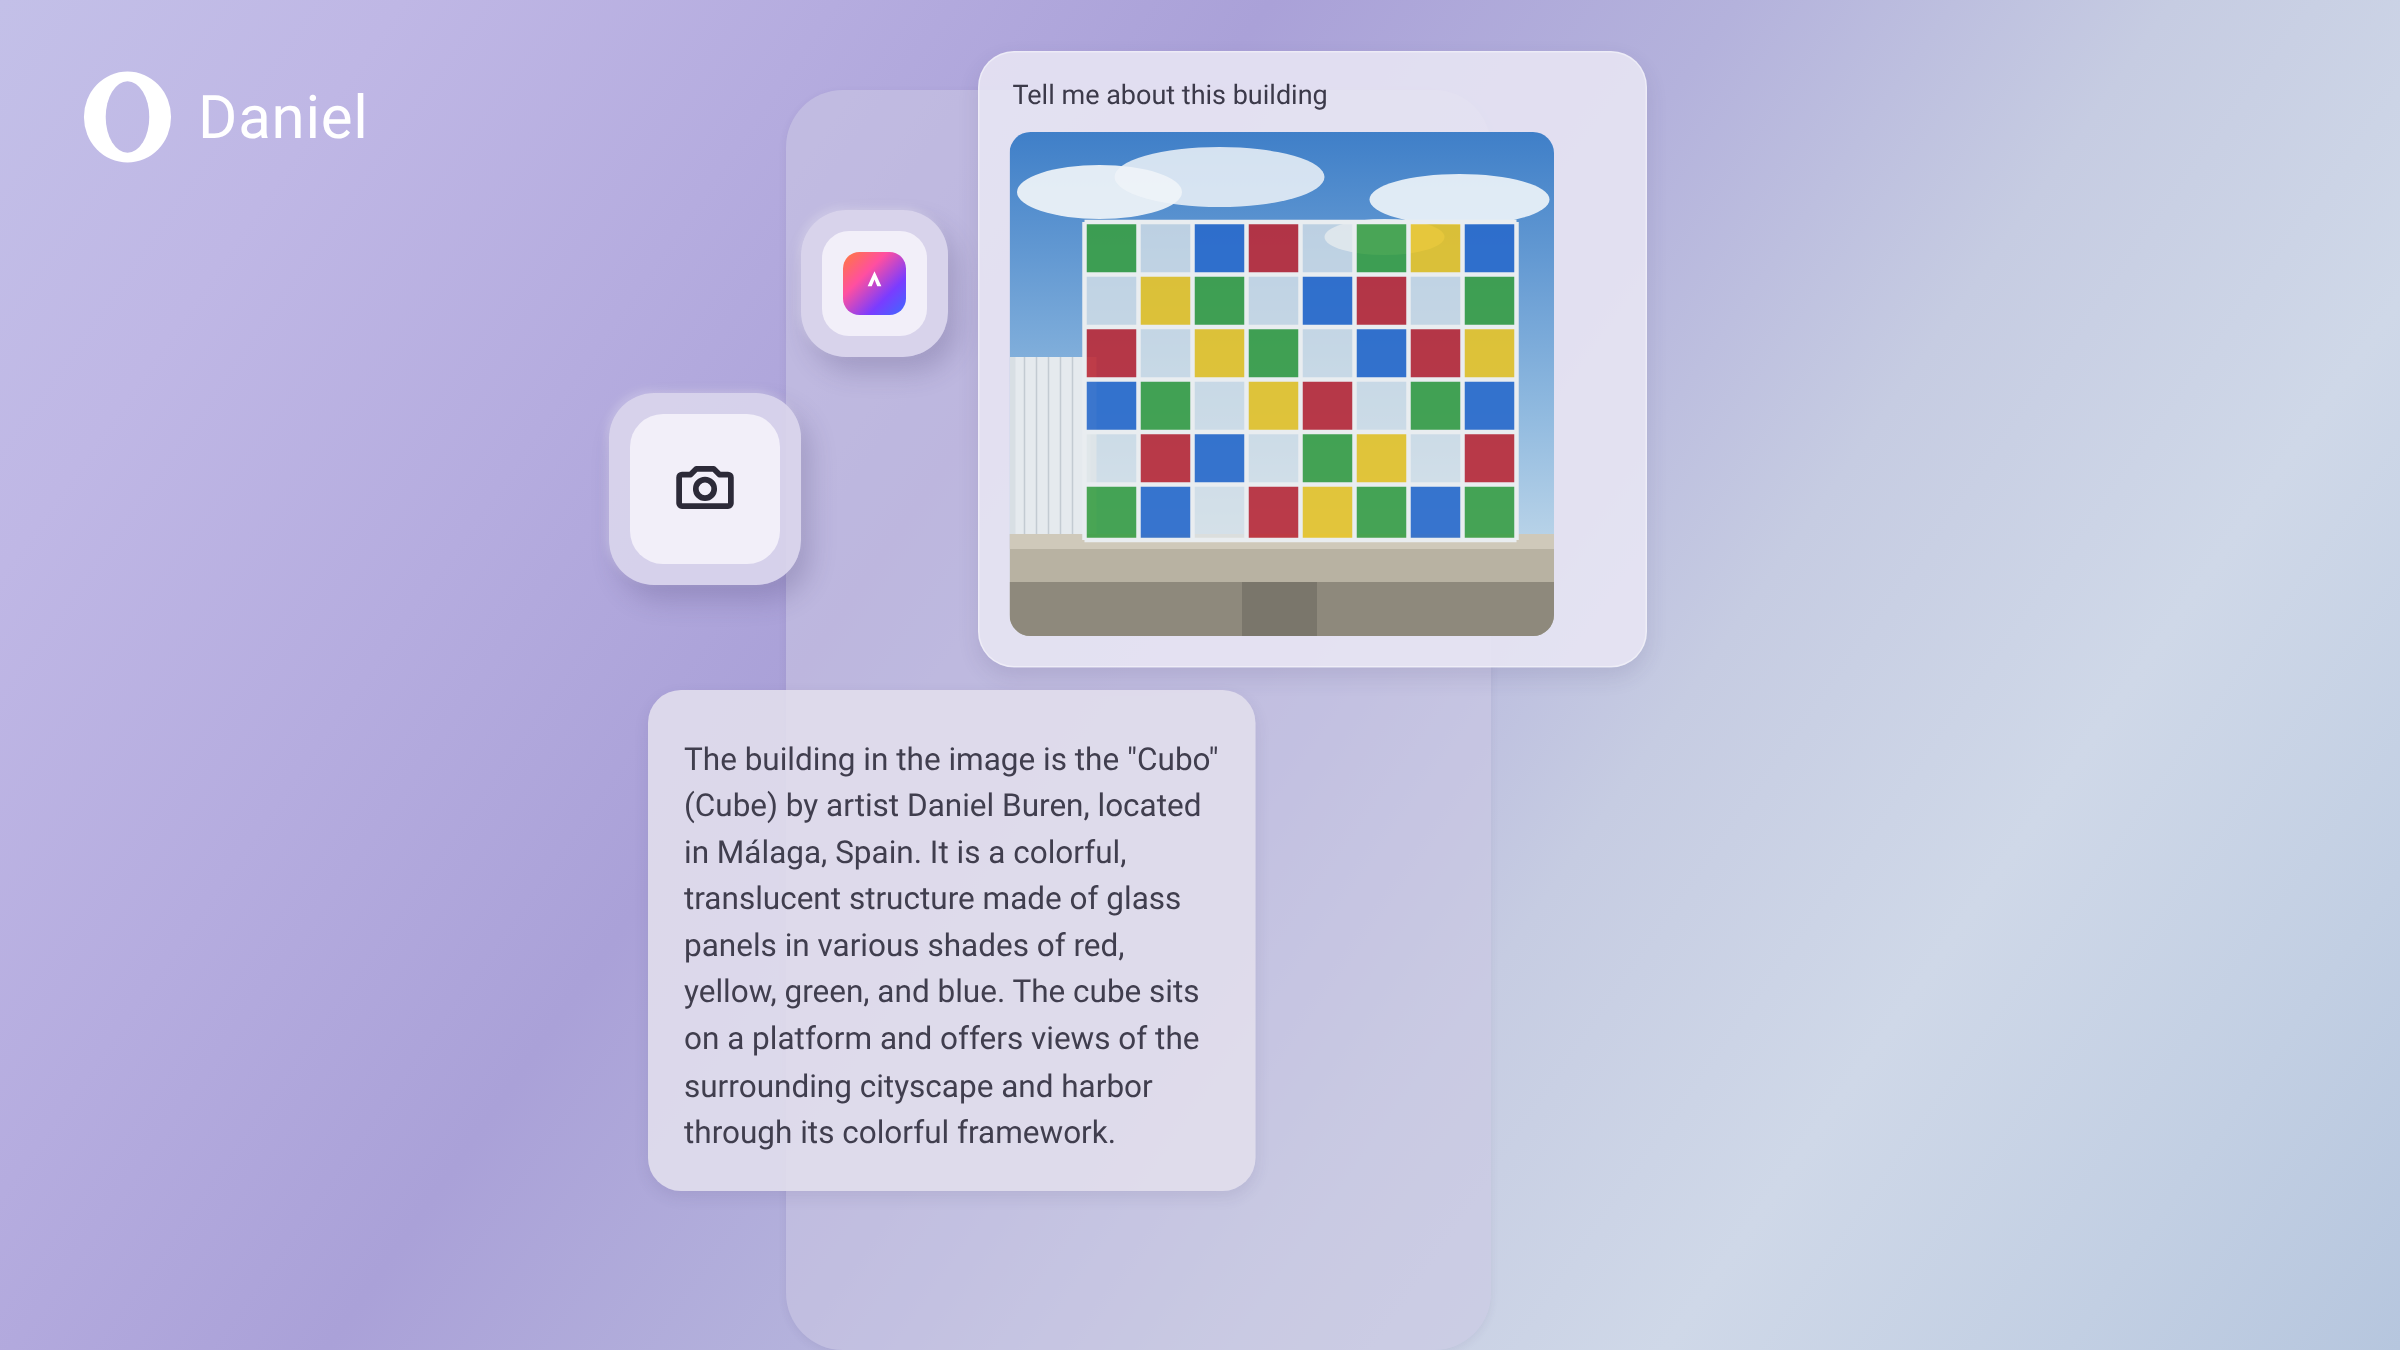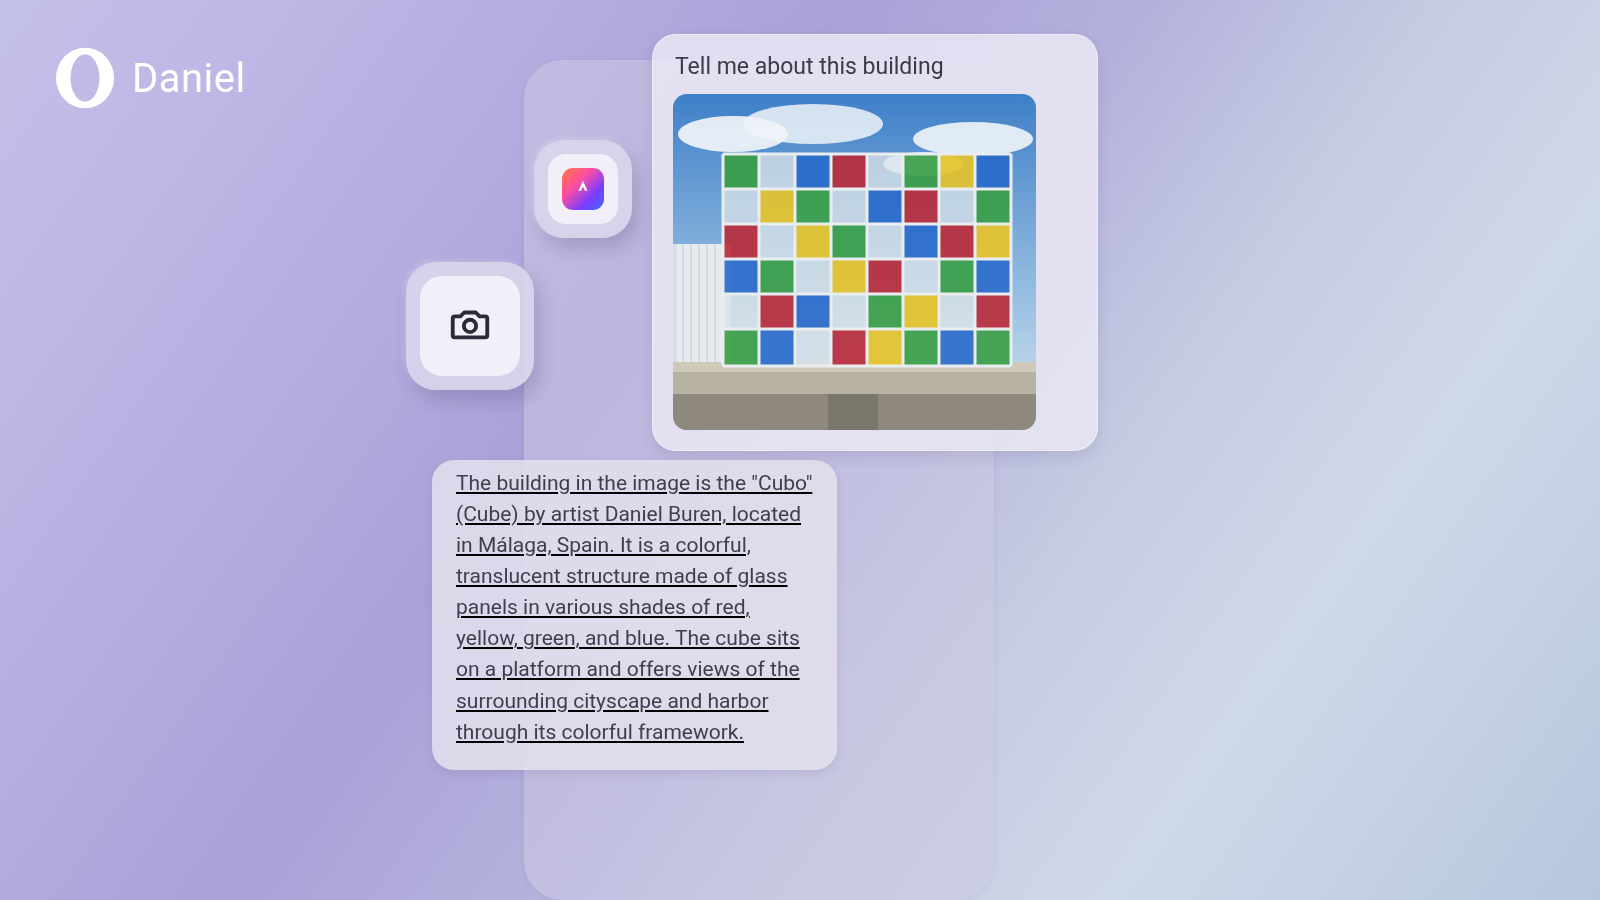--- a/index.html
+++ b/index.html
@@ -110,44 +110,43 @@
     left: 652px;
     top: 34px;
     width: 404px;
     background: rgba(232, 230, 244, 0.88);
     border: 1px solid rgba(255,255,255,0.4);
     border-radius: 24px;
     padding: 18px 20px 20px 20px;
     box-shadow: 0 6px 14px rgba(60,50,100,0.12);
   }
   .query-text {
-    font-size: 23px;
+    font-size: 18px;
     color: #3c3a4a;
     margin: 0 0 14px 2px;
     font-weight: 400;
   }
   .query-image {
     width: 363px;
     height: 336px;
     border-radius: 14px;
     overflow: hidden;
     position: relative;
   }
 
   
   .response-card {
     position: absolute;
     left: 432px;
     top: 460px;
     width: 357px;
     background: rgba(225, 222, 236, 0.9);
     border-radius: 22px;
-    padding: 8px 24px 22px 24px;
+    padding: 32px 24px 22px 24px;
     box-shadow: 0 4px 10px rgba(60,50,100,0.10);
-    text-decoration: underline;
   }
   .response-text {
     font-size: 21px;
     line-height: 1.48;
     color: #403e4e;
     margin: 0;
     font-weight: 400;
   }
 
   

